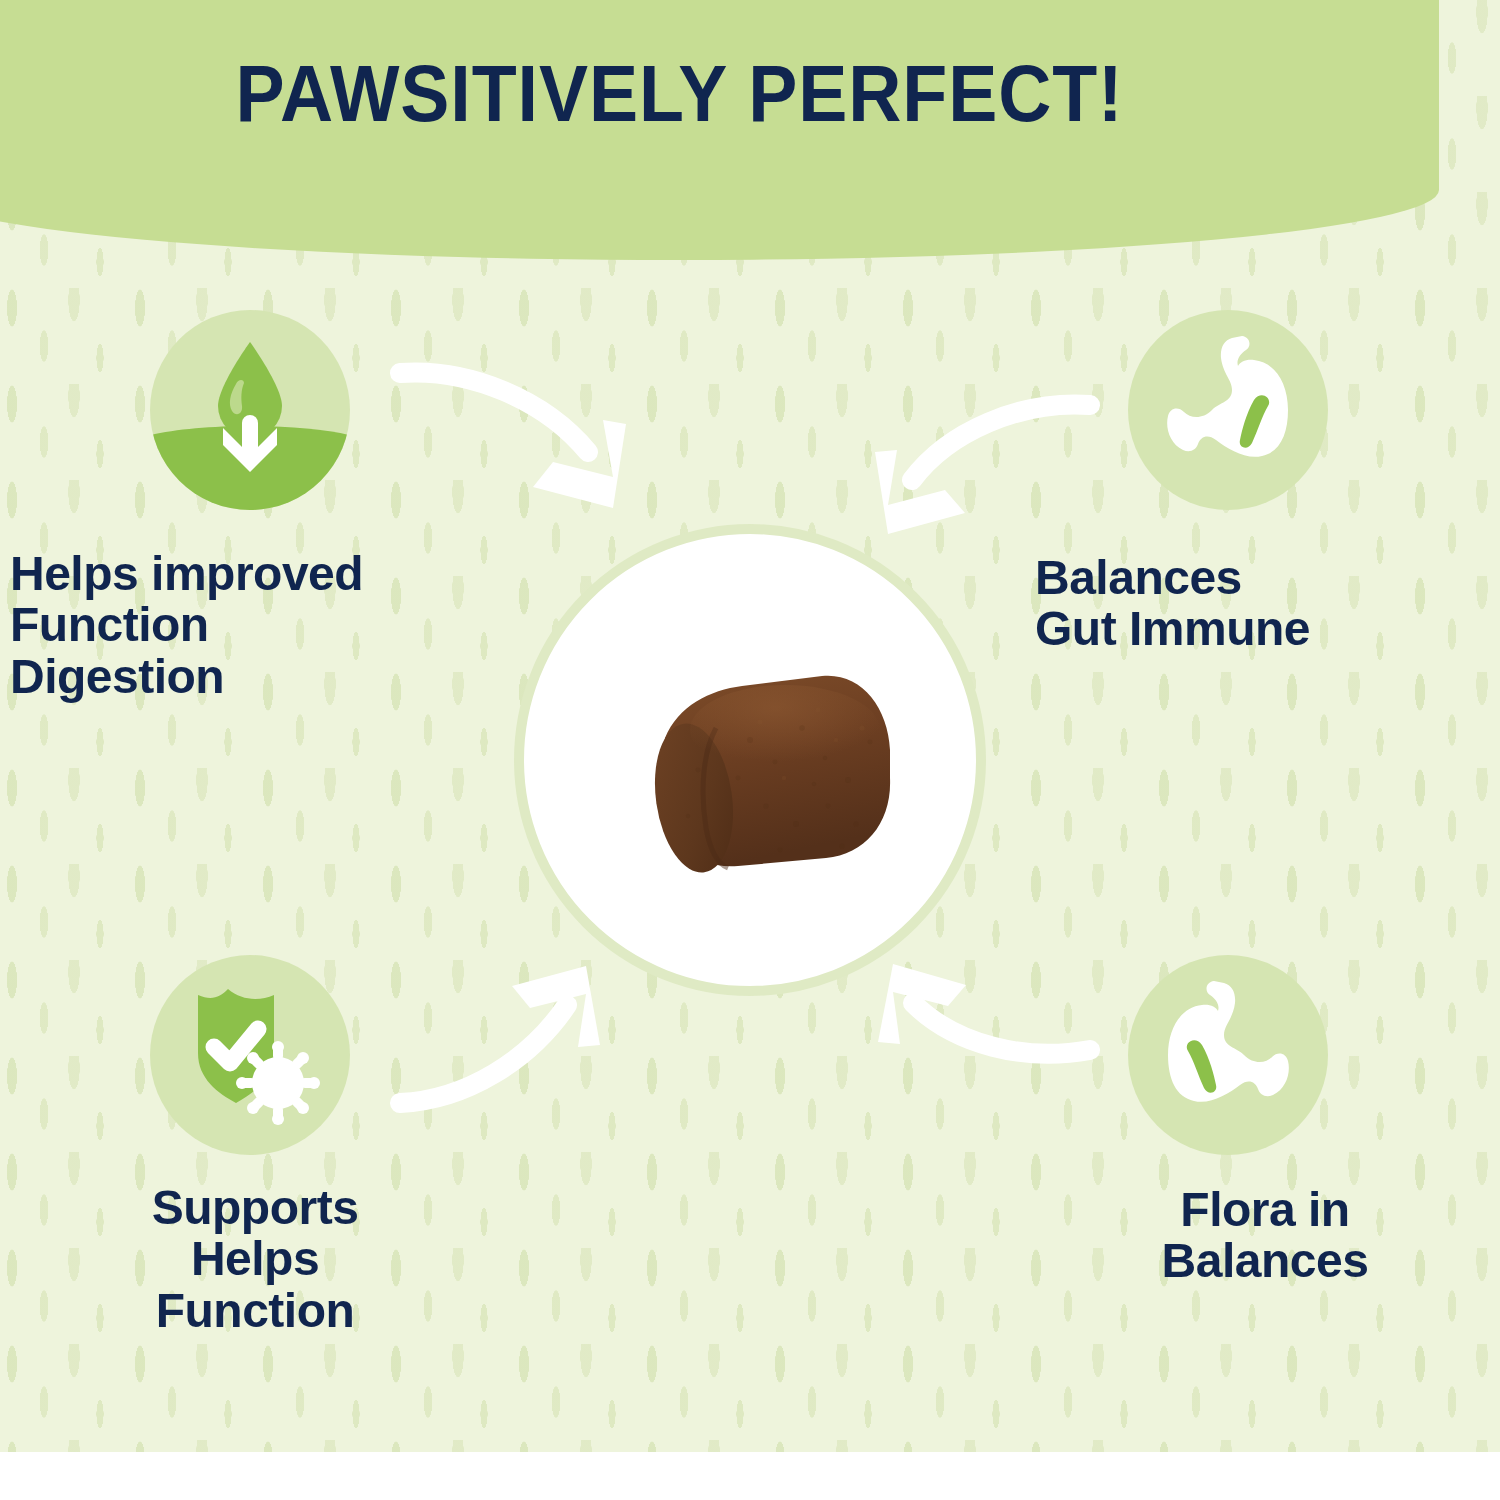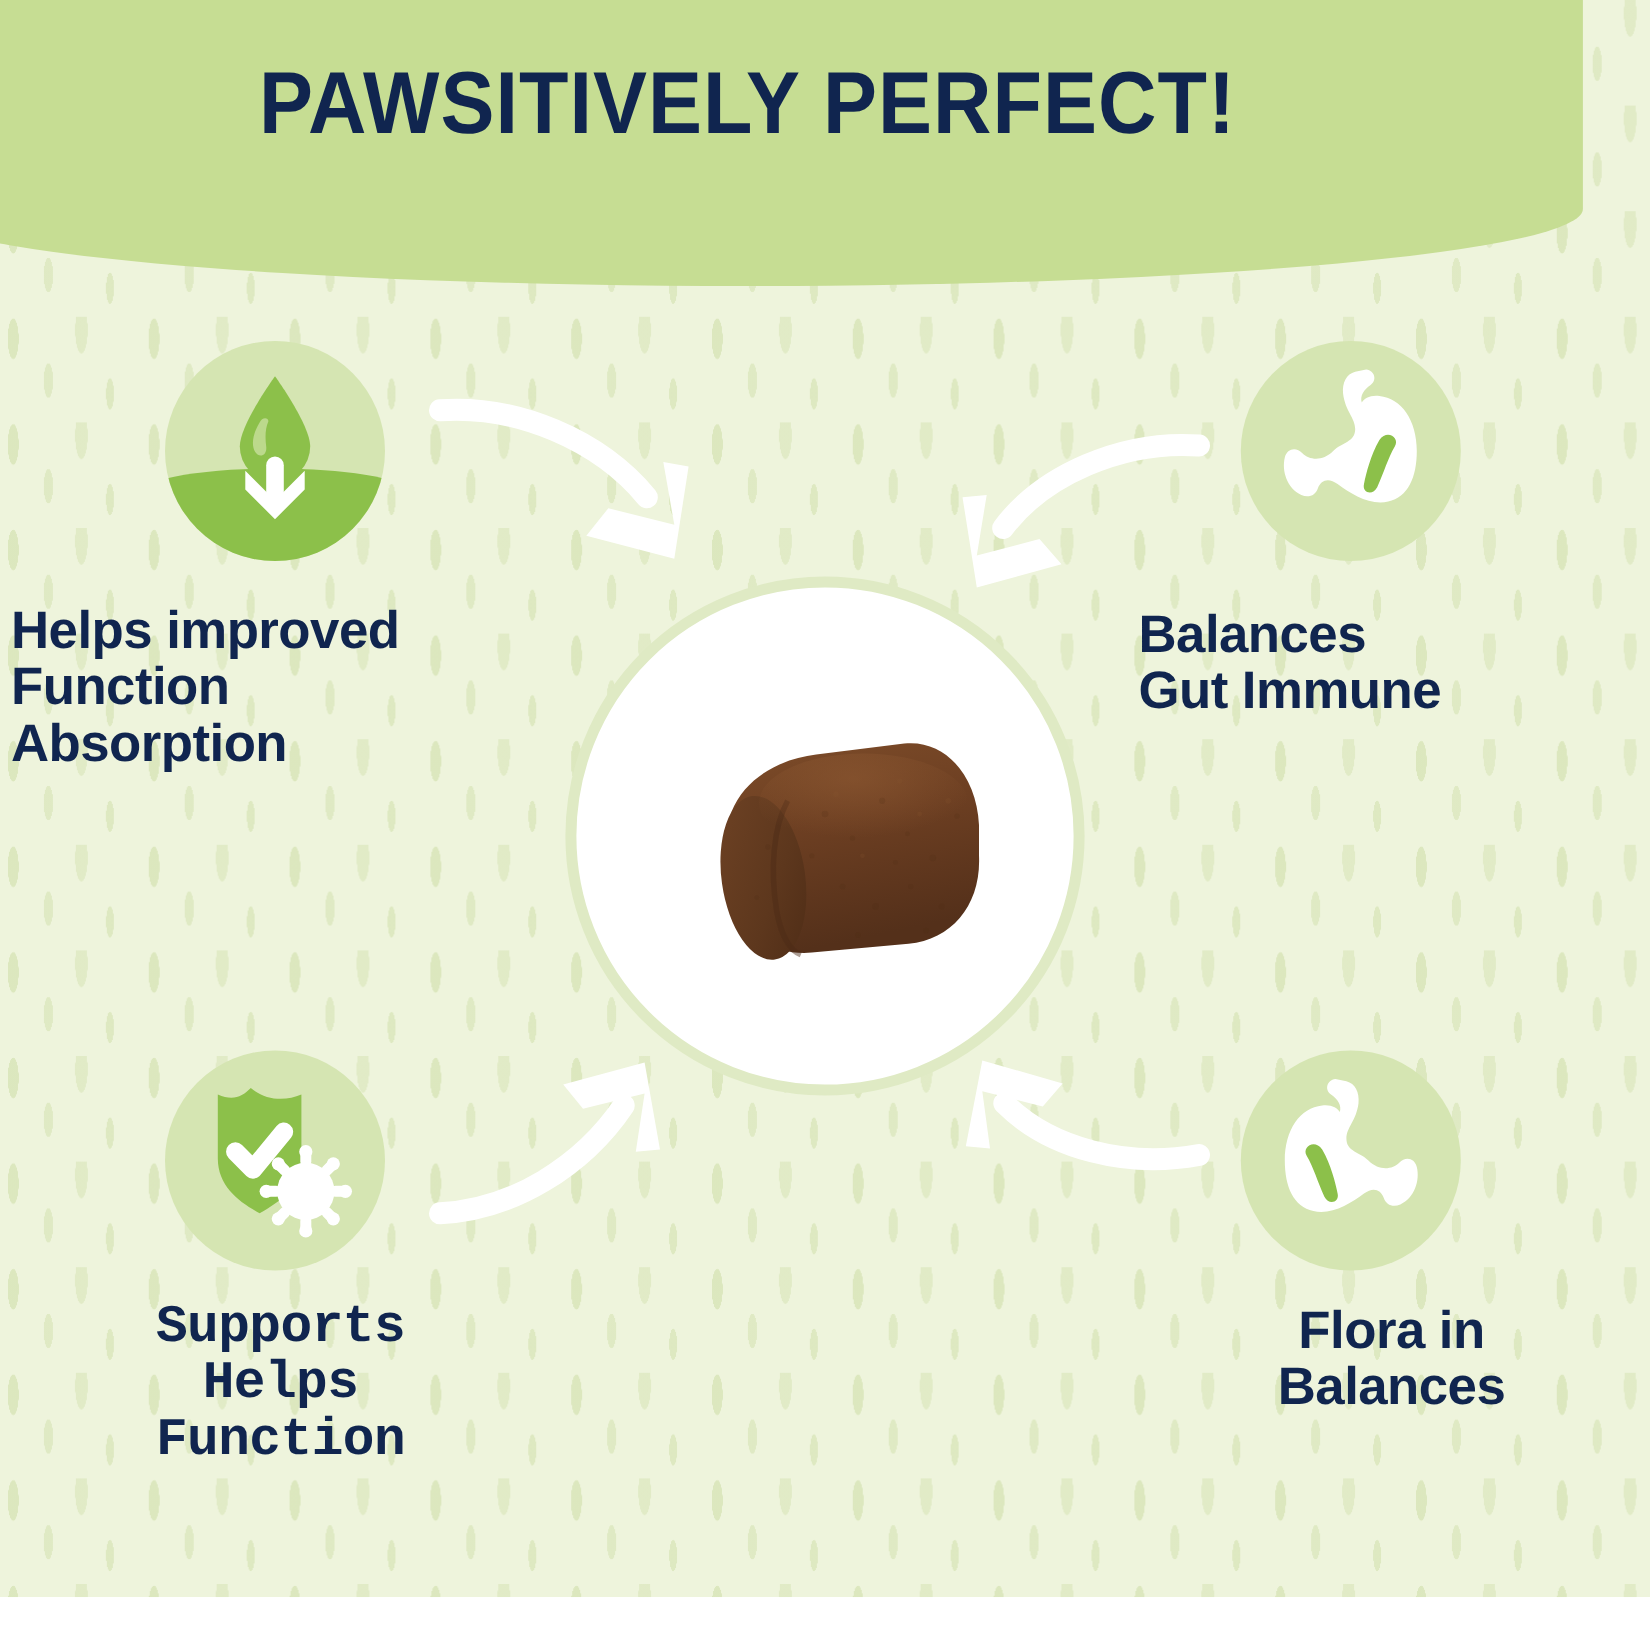--- a/index.html
+++ b/index.html
@@ -68,21 +68,21 @@
   .feature-label {
     position:absolute;
     color:#10254f;
     font-size:48px;
     font-weight:bold;
     line-height:1.07;
     letter-spacing:-.5px;
   }
   #label-tl { left:10px; top:548px; width:520px; text-align:left; }
   #label-tr { left:1035px; top:552px; width:450px; text-align:left; }
-  #label-bl { left:20px; top:1182px; width:470px; text-align:center;font-family:Liberation Mono, monospace; }
+  #label-bl { left:20px; top:1182px; width:470px; text-align:center; }
   #label-br { left:1045px; top:1184px; width:440px; text-align:center; }
 
   
   .center-ring {
     position:absolute;
     left:514px; top:524px;
     width:472px; height:472px;
     border-radius:50%;
     border:10px solid #dfeac4;
     background:#ffffff;
@@ -275,21 +275,21 @@
         <circle cx="292" cy="118" r="2.6"></circle>
           <circle cx="214" cy="168" r="2.2"></circle>
         <circle cx="266" cy="130" r="2.2"></circle>
       </g>
     </svg>
   </div>
 
   <div class="feature-label" id="label-tl">
     <div>Helps improved</div>
     <div>Function</div>
-    <div>Absorption</div>
+    <div>Digestion</div>
   </div>
 
   <div class="feature-label" id="label-tr">
     <div>Balances</div>
     <div>Gut Immune</div>
   </div>
 
   <div class="feature-label" id="label-bl">
     <div>Supports</div>
     <div>Helps</div>

